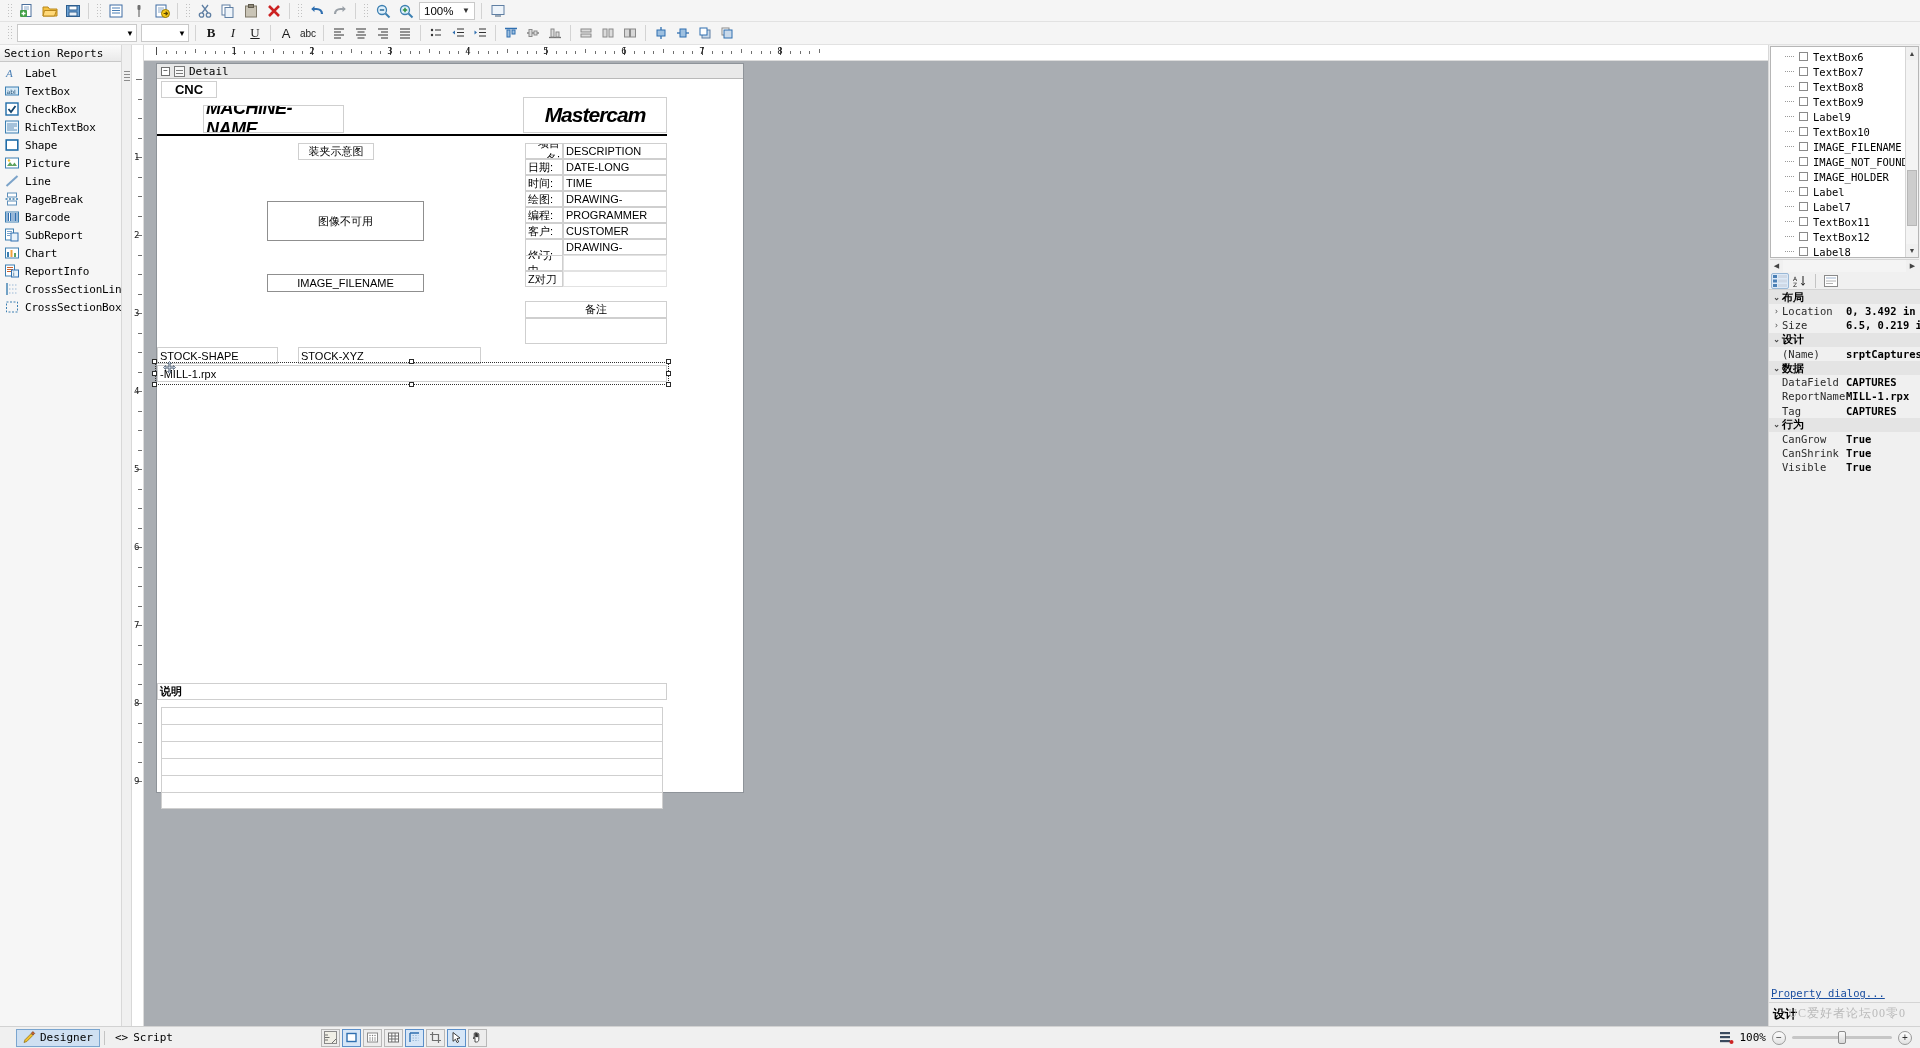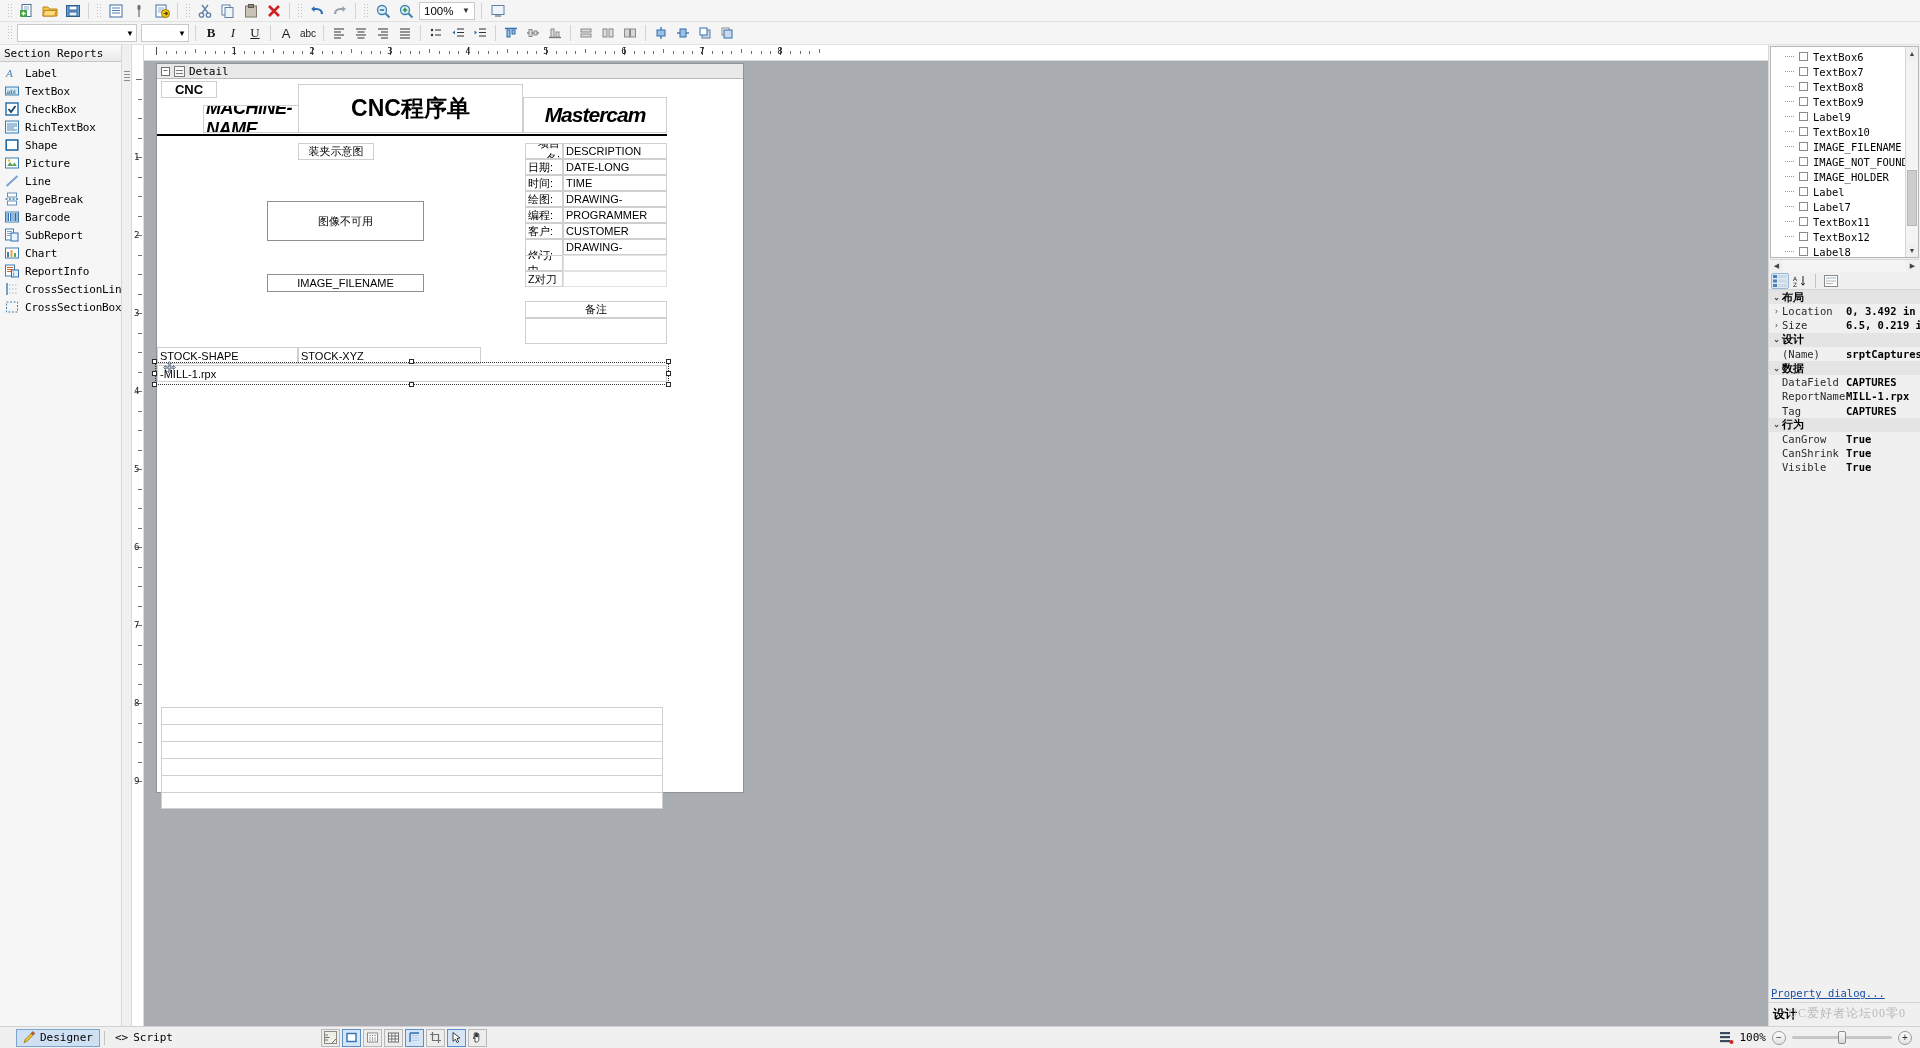--- a/index.html
+++ b/index.html
@@ -778,21 +778,20 @@
               <span class="sh-ico"></span>
               <span class="sh-label">Detail</span>
             </div>
 
             <div class="design-surface">
 
               <div class="ctl c lbl-cnc" style="left:4px; top:2px; width:56px; height:17px;">CNC</div>
 
               <div class="ctl lbl-machine" style="left:0px; top:26px; width:141px; height:28px; border-color:#cfcfcf;margin-left:46px;">MACHINE-NAME</div>
 
-              <div class="ctl c lbl-title" style="left:141px; top:5px; width:225px; height:49px; border-color:#cfcfcf;">CNC程序单</div>
 
               <div class="ctl c" style="left:366px; top:18px; width:144px; height:36px; border-color:#cfcfcf;">
                 <span class="mc-logo">Master</span>
                   <span class="mc-logo mc-red">cam</span>
               </div>
 
               <div class="hrule" style="left:0px; top:55px; width:510px; height:2px;"></div>
 
               <div class="ctl c" style="left:141px; top:64px; width:76px; height:17px;">装夹示意图</div>
 
@@ -835,40 +834,41 @@
                   </div>
                   <div style="position: relative; height: 16px; display: flex;">
                     <div class="ctl" style="position: relative; left: 0px; top: 0px; width: 38px; height: 16px; border: 1px solid rgb(207, 207, 207); flex: 0 0 38px; font-size: 11px;">Z对刀</div>
                     <div class="ctl" style="position: relative; left: 0px; top: 0px; flex: 1 1 auto; height: 16px; border: 1px solid rgb(226, 226, 226); font-size: 11px;"></div>
                   </div>
                 </div>
 
               <div class="ctl c" style="left:368px; top:222px; width:142px; height:17px; border-color:#cfcfcf;">备注</div>
               <div class="ctl" style="left:368px; top:239px; width:142px; height:26px; border-color:#cfcfcf;"></div>
 
-              <div class="ctl" style="left:0px; top:268px; width:141px; height:17px;">STOCK-SHAPE</div>
+              <div class="ctl" style="left:0px; top:268px; width:121px; height:17px;">STOCK-SHAPE</div>
               <div class="ctl" style="left:141px; top:268px; width:183px; height:17px;">STOCK-XYZ</div>
 
               <div class="ctl" style="left:0px; top:286px; width:510px; height:17px; border-color:#cfcfcf;">-MILL-1.rpx</div>
               <div class="selbox" style="left:-2px; top:283px; width:514px; height:23px;"></div>
               <div class="handle" style="left:-5px; top:280px;"></div>
               <div class="handle" style="left:252px; top:280px;"></div>
               <div class="handle" style="left:509px; top:280px;"></div>
               <div class="handle" style="left:-5px; top:292px;"></div>
               <div class="handle" style="left:509px; top:292px;"></div>
               <div class="handle" style="left:-5px; top:303px;"></div>
               <div class="handle" style="left:252px; top:303px;"></div>
               <div class="handle" style="left:509px; top:303px;"></div>
               <div class="movecur" style="left:6px; top:282px;">
                 <svg width="13" height="13" viewBox="0 0 13 13">
                   <path d="M6.5 0.5l2 2h-1.3v3.3h3.3V4.5l2 2-2 2V7.2H7.2v3.3h1.3l-2 2-2-2h1.3V7.2H2.5v1.3l-2-2 2-2v1.3h3.3V2.5H4.5z" fill="#cfd9e6" stroke="#3a4a5e" stroke-width="0.7"></path>
                 </svg>
               </div>
 
 
+              <div class="ctl" style="left:0px; top:604px; width:510px; height:17px; border-color:#cfcfcf; font-weight:bold;">说明</div>
 
               <div id="notelines" style="position:absolute; left:4px; top:628px; width:502px;">
                   <div style="height: 17px; border-top: 1px solid rgb(207, 207, 207); border-right: 1px solid rgb(207, 207, 207); border-left: 1px solid rgb(207, 207, 207); border-image: initial; border-bottom: none; background: rgb(255, 255, 255);"></div>
                   <div style="height: 17px; border-top: 1px solid rgb(207, 207, 207); border-right: 1px solid rgb(207, 207, 207); border-left: 1px solid rgb(207, 207, 207); border-image: initial; border-bottom: none; background: rgb(255, 255, 255);"></div>
                   <div style="height: 17px; border-top: 1px solid rgb(207, 207, 207); border-right: 1px solid rgb(207, 207, 207); border-left: 1px solid rgb(207, 207, 207); border-image: initial; border-bottom: none; background: rgb(255, 255, 255);"></div>
                   <div style="height: 17px; border-top: 1px solid rgb(207, 207, 207); border-right: 1px solid rgb(207, 207, 207); border-left: 1px solid rgb(207, 207, 207); border-image: initial; border-bottom: none; background: rgb(255, 255, 255);"></div>
                   <div style="height: 17px; border-top: 1px solid rgb(207, 207, 207); border-right: 1px solid rgb(207, 207, 207); border-left: 1px solid rgb(207, 207, 207); border-image: initial; border-bottom: none; background: rgb(255, 255, 255);"></div>
                   <div style="height: 17px; border: 1px solid rgb(207, 207, 207); background: rgb(255, 255, 255);"></div>
                 </div>
 

